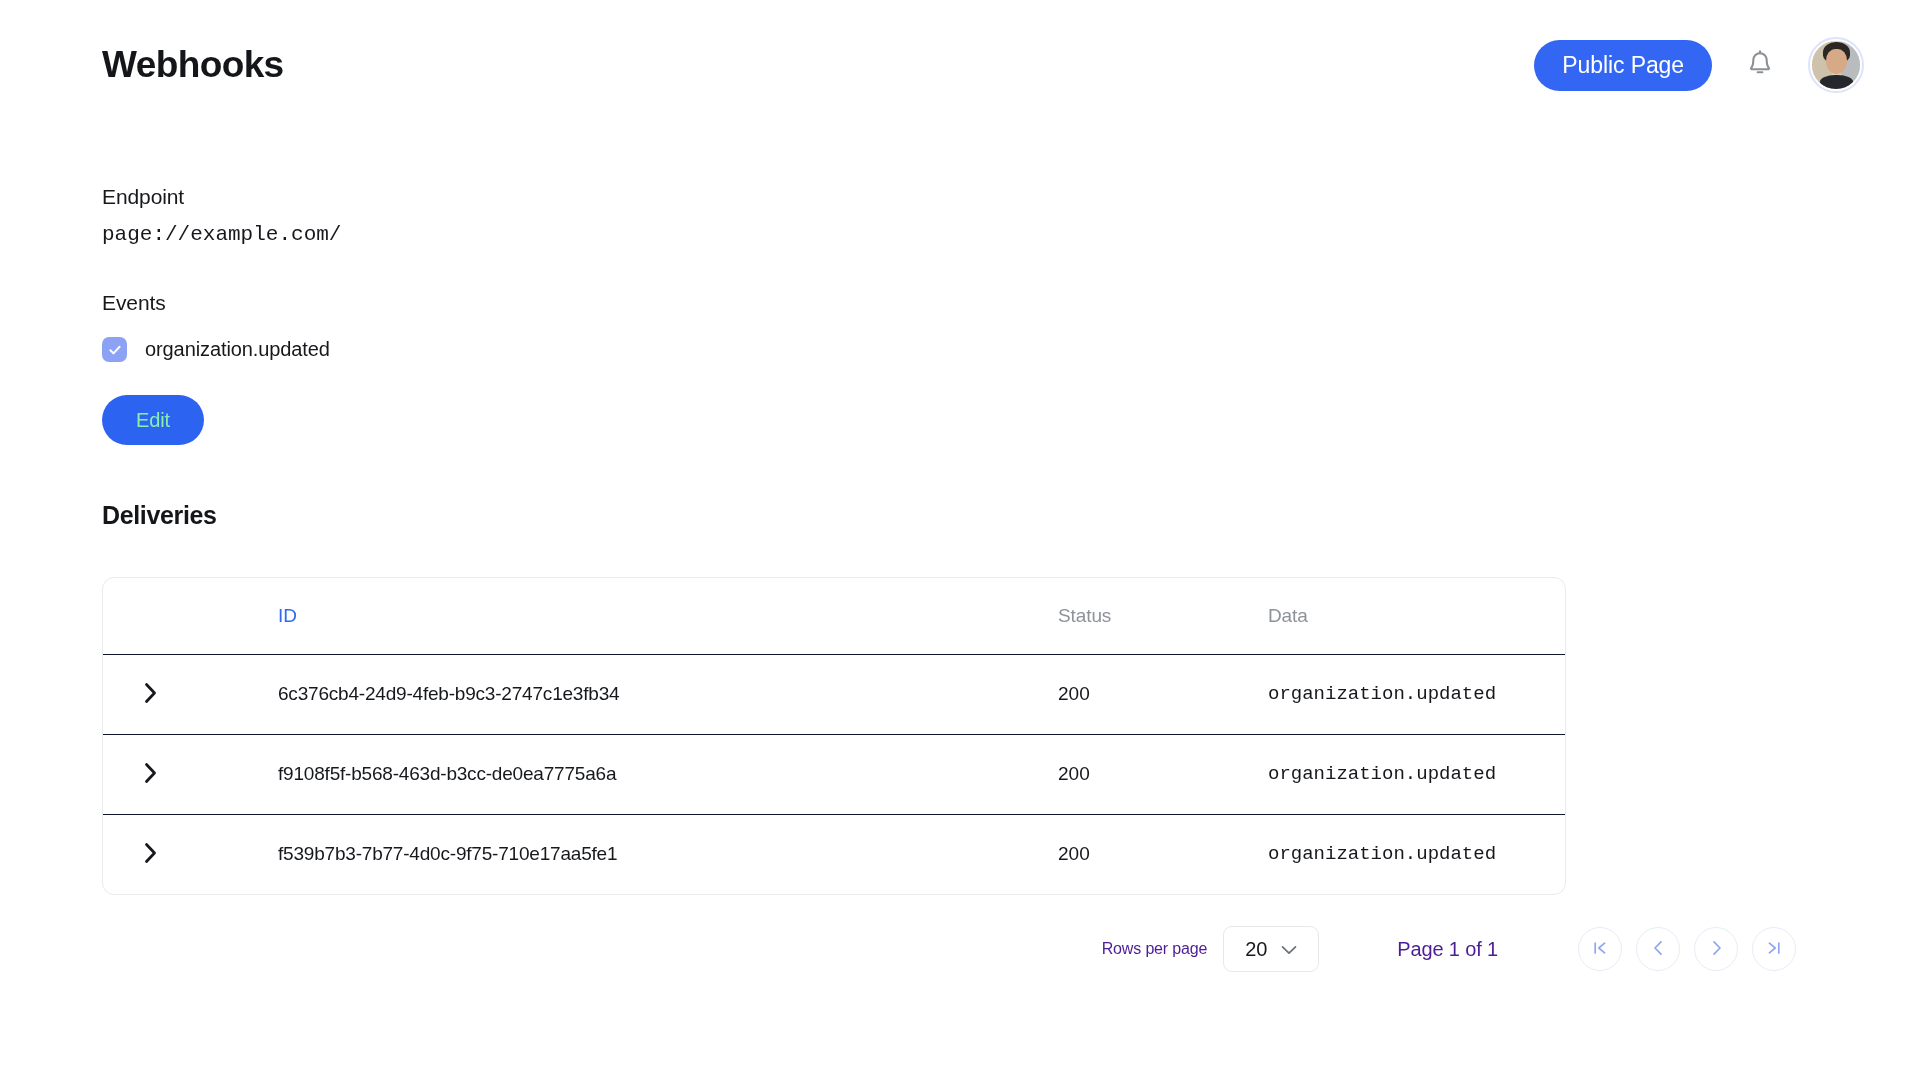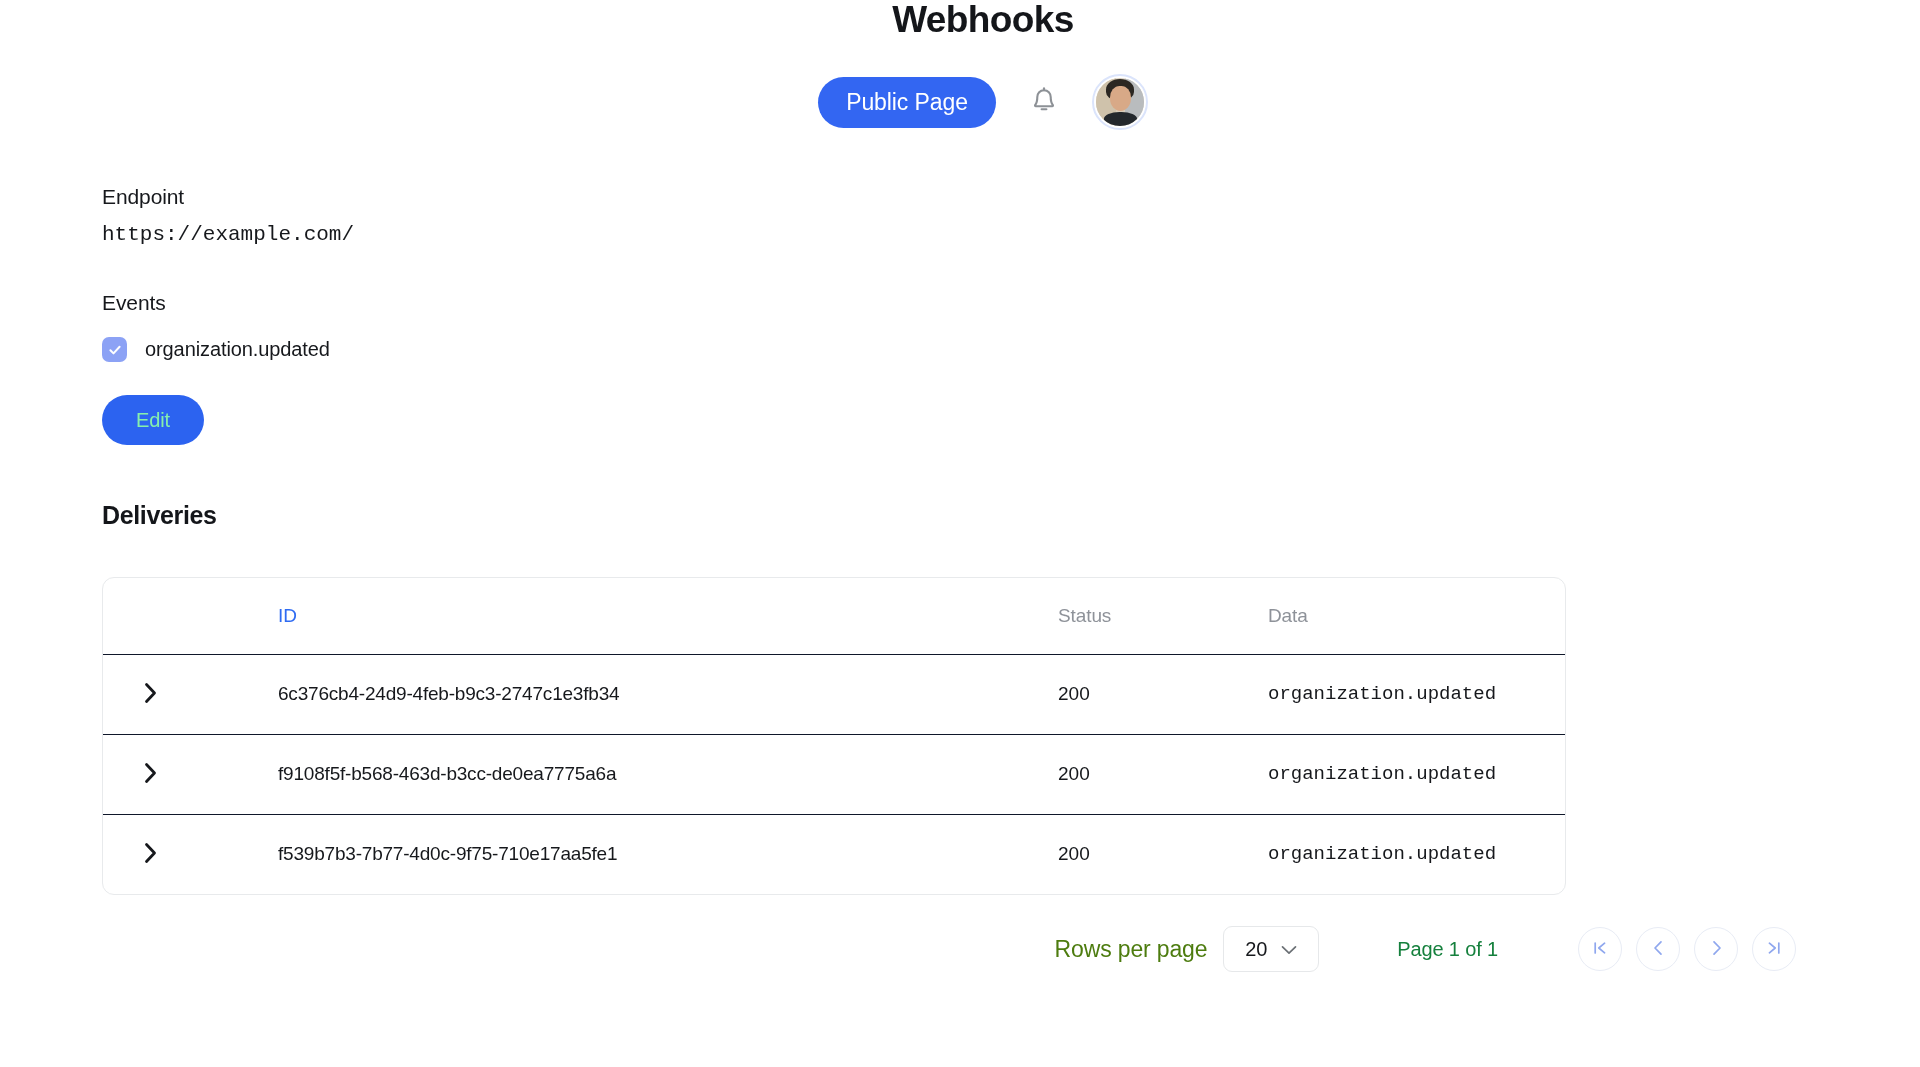--- a/index.html
+++ b/index.html
@@ -24,21 +24,20 @@
   
   .header {
     position: absolute;
     top: 0; left: 0;
     width: 1920px;
     height: 130px;
     display: flex;
     align-items: center;
     justify-content: space-between;
     padding: 0 56px 0 102px;
-    flex-direction: column;
   }
 
   .page-title {
     font-size: 37px;
     font-weight: 700;
     color: #14161a;
     letter-spacing: -0.6px;
     line-height: 1.1;
   }
 
@@ -237,22 +236,22 @@
     margin-top: 31px;
     width: 1706px;
     display: flex;
     align-items: center;
     justify-content: flex-end;
     gap: 0;
     padding-right: 12px;
   }
 
   .rows-label {
-    font-size: 23px;
-    color: #4d7c0f;
+    font-size: 16px;
+    color: #4c1d95;
     letter-spacing: -0.15px;
   }
 
   .rows-select {
     margin-left: 16px;
     height: 46px;
     min-width: 96px;
     border: 1px solid #e6e8ea;
     border-radius: 9px;
     background: #ffffff;
@@ -262,21 +261,21 @@
     gap: 14px;
     padding: 0 16px;
     cursor: pointer;
     font-size: 20px;
     color: #16181c;
   }
 
   .page-indicator {
     margin-left: 78px;
     font-size: 20px;
-    color: #15803d;
+    color: #4c1d95;
     font-weight: 400;
     letter-spacing: -0.15px;
   }
 
   .pager-btns {
     margin-left: 80px;
     display: flex;
     align-items: center;
     gap: 14px;
   }
@@ -321,21 +320,21 @@
           <div class="av-body"></div>
         </div>
       </div>
     </div>
   </div>
 
   <div class="content">
 
     <div class="endpoint-block">
       <div class="field-label">Endpoint</div>
-      <div class="endpoint-value">https://example.com/</div>
+      <div class="endpoint-value">page://example.com/</div>
     </div>
 
     <div class="events-block">
       <div class="field-label">Events</div>
 
       <div class="event-row">
         <span class="checkbox">
           <span>
             <svg width="16" height="16" viewBox="0 0 16 16" fill="none">
               <path d="M3.4 8.3l3.1 3.1 6.1-6.6" stroke="#ffffff" stroke-width="2" stroke-linecap="round" stroke-linejoin="round"></path>

